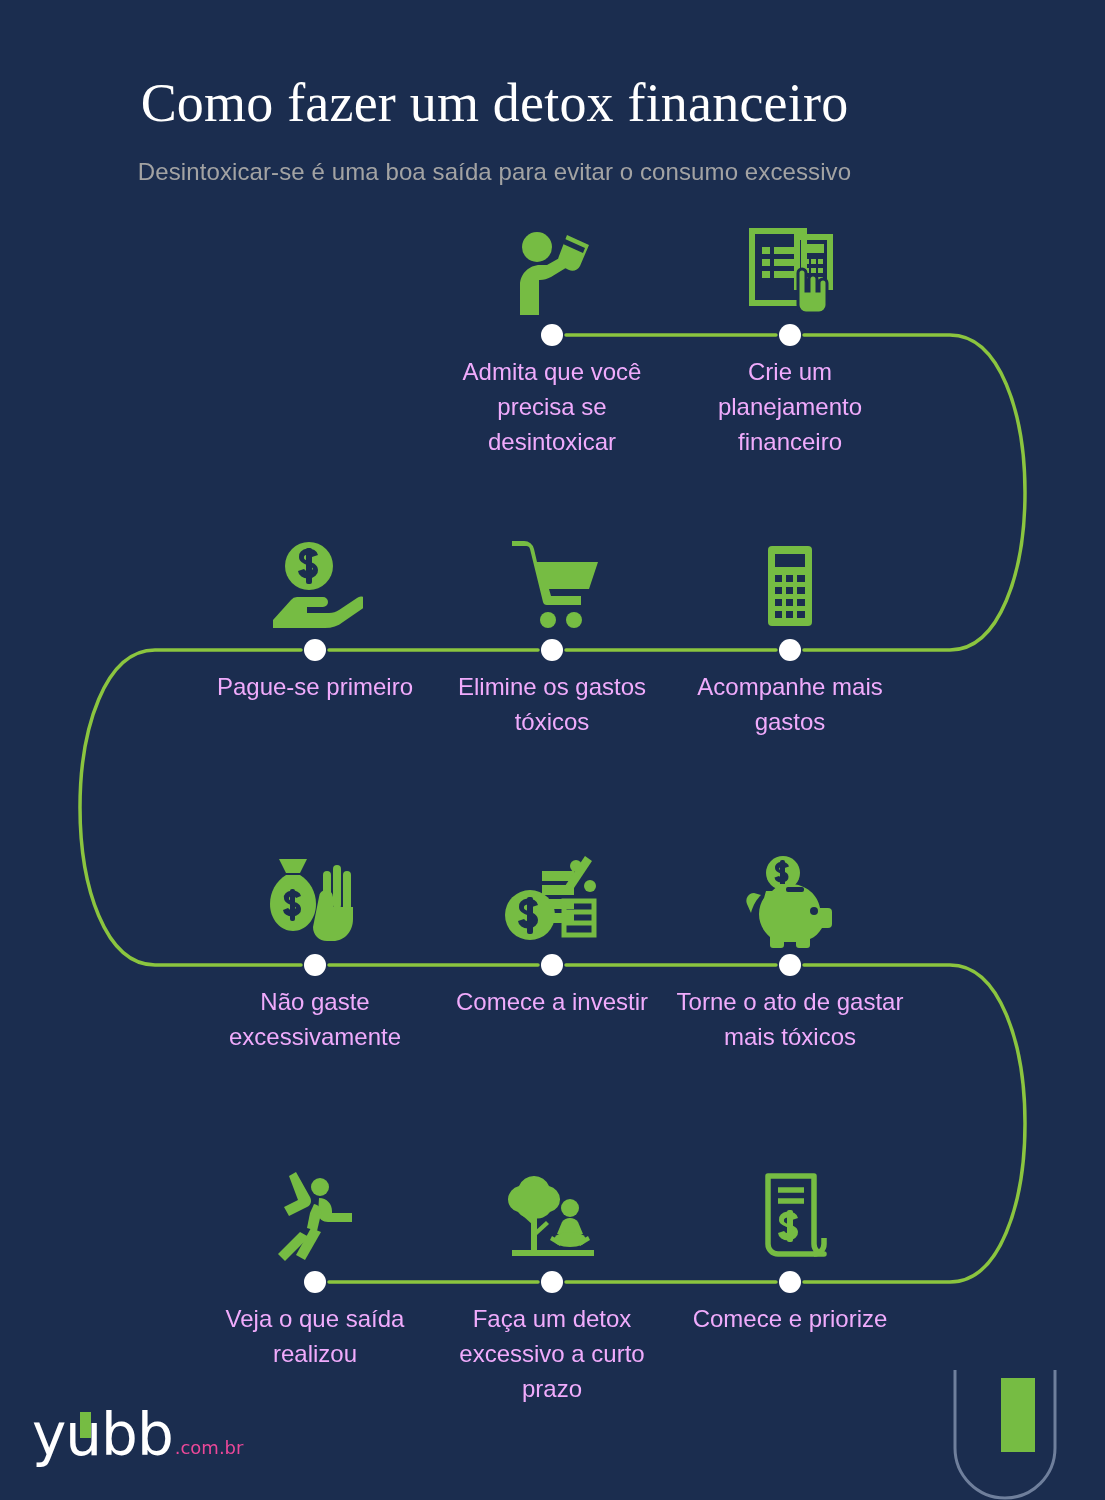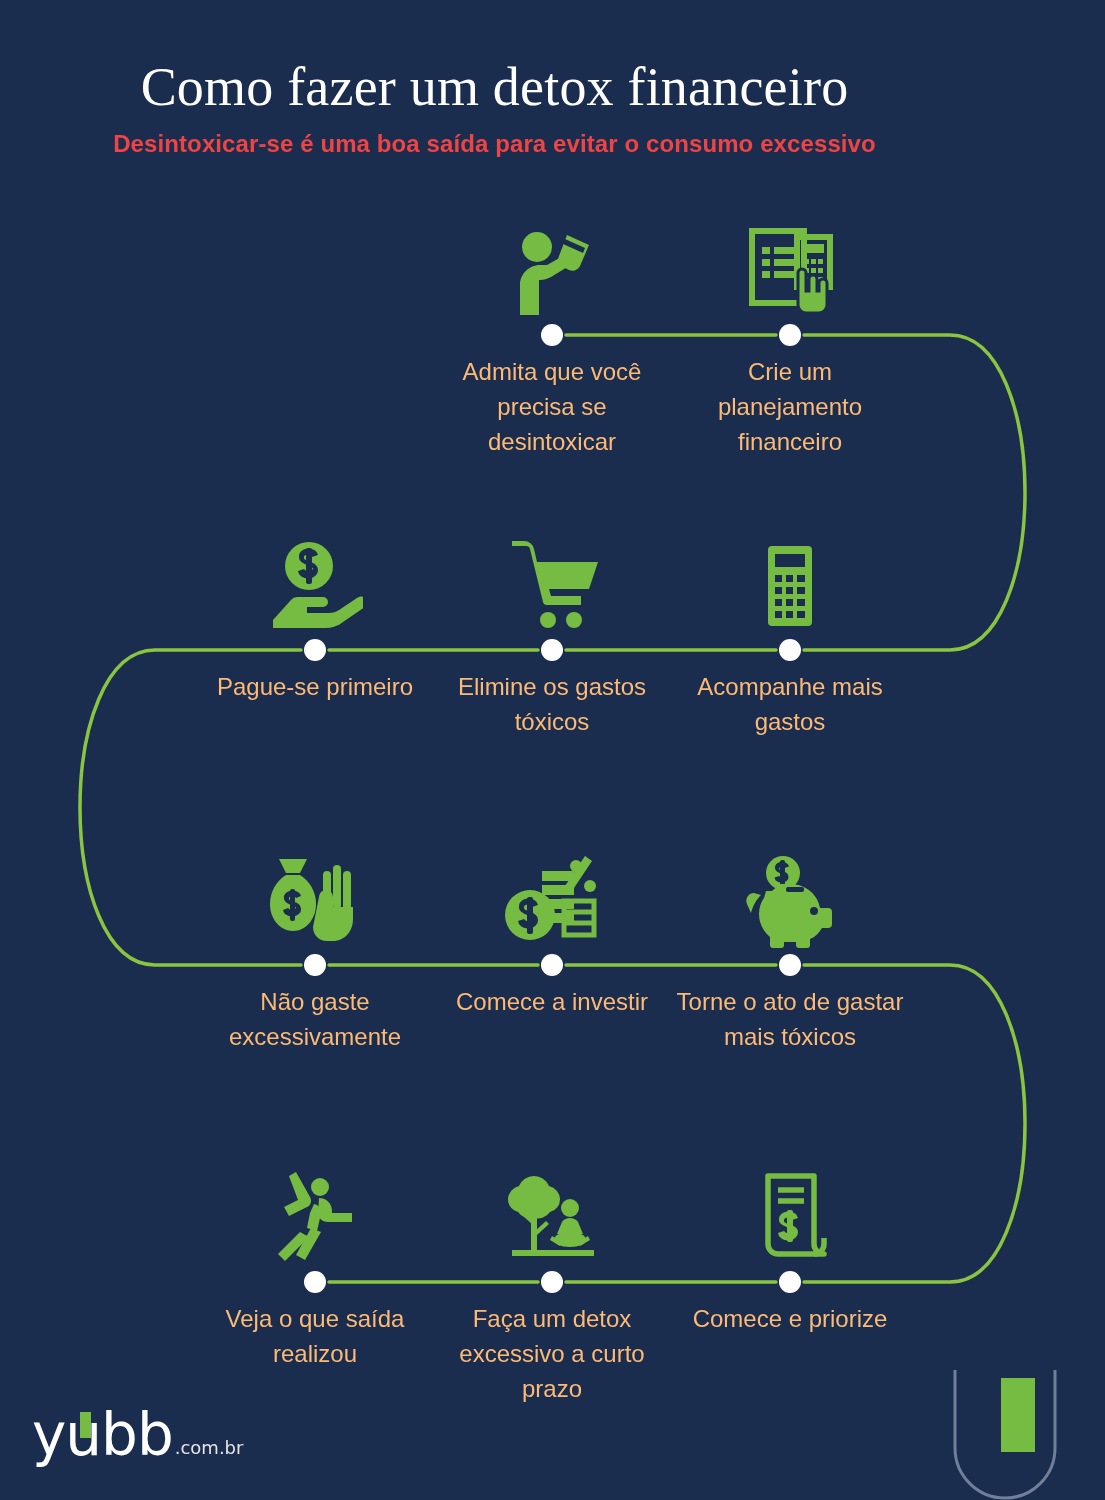--- a/index.html
+++ b/index.html
@@ -14,35 +14,35 @@
     font-family: "Liberation Sans", sans-serif;
     color: #ffffff;
   }
 
   
   #header {
     position: absolute;
     top: 0; left: 0;
     width: 989px;
     text-align: center;
-    padding-top: 56px;
+    padding-top: 72px;
   }
   #page-title {
     font-family: "Liberation Serif", serif;
     font-size: 54px;
     font-weight: 400;
     letter-spacing: 0.2px;
     color: #ffffff;
     line-height: 1.15;
   }
   #page-subtitle {
-    margin-top: 12px;
+    margin-top: 24px;
     font-size: 24px;
-    font-weight: 700;
-    color: #ef4444;
+    font-weight: 400;
+    color: #a3a3a3;
     letter-spacing: 0.1px;
   }
 
   
   #timeline-svg {
     position: absolute;
     top: 0; left: 0;
     width: 1105px;
     height: 1500px;
     pointer-events: none;
@@ -79,21 +79,21 @@
     background: #ffffff;
     z-index: 3;
   }
   .step-label {
     position: absolute;
     left: 0;
     top: 20px;
     width: 230px;
     font-size: 24px;
     line-height: 1.45;
-    color: #fdba74;
+    color: #f0abfc;
     font-weight: 400;
   }
 
   
   #logo {
     position: absolute;
     left: 32px;
     bottom: 36px;
     display: flex;
     align-items: flex-end;
@@ -110,21 +110,21 @@
   #logo-accent {
     position: absolute;
     left: 48px;
     top: 6px;
     width: 11px;
     height: 26px;
     background: #76bc43;
   }
   #logo-tld {
     font-size: 18px;
-    color: #e5e5e5;
+    color: #ec4899;
     margin-left: 2px;
     margin-bottom: 6px;
     font-family: "DejaVu Sans", sans-serif;
   }
 
   #watermark {
     position: absolute;
     right: 0;
     bottom: 0;
     width: 160px;

